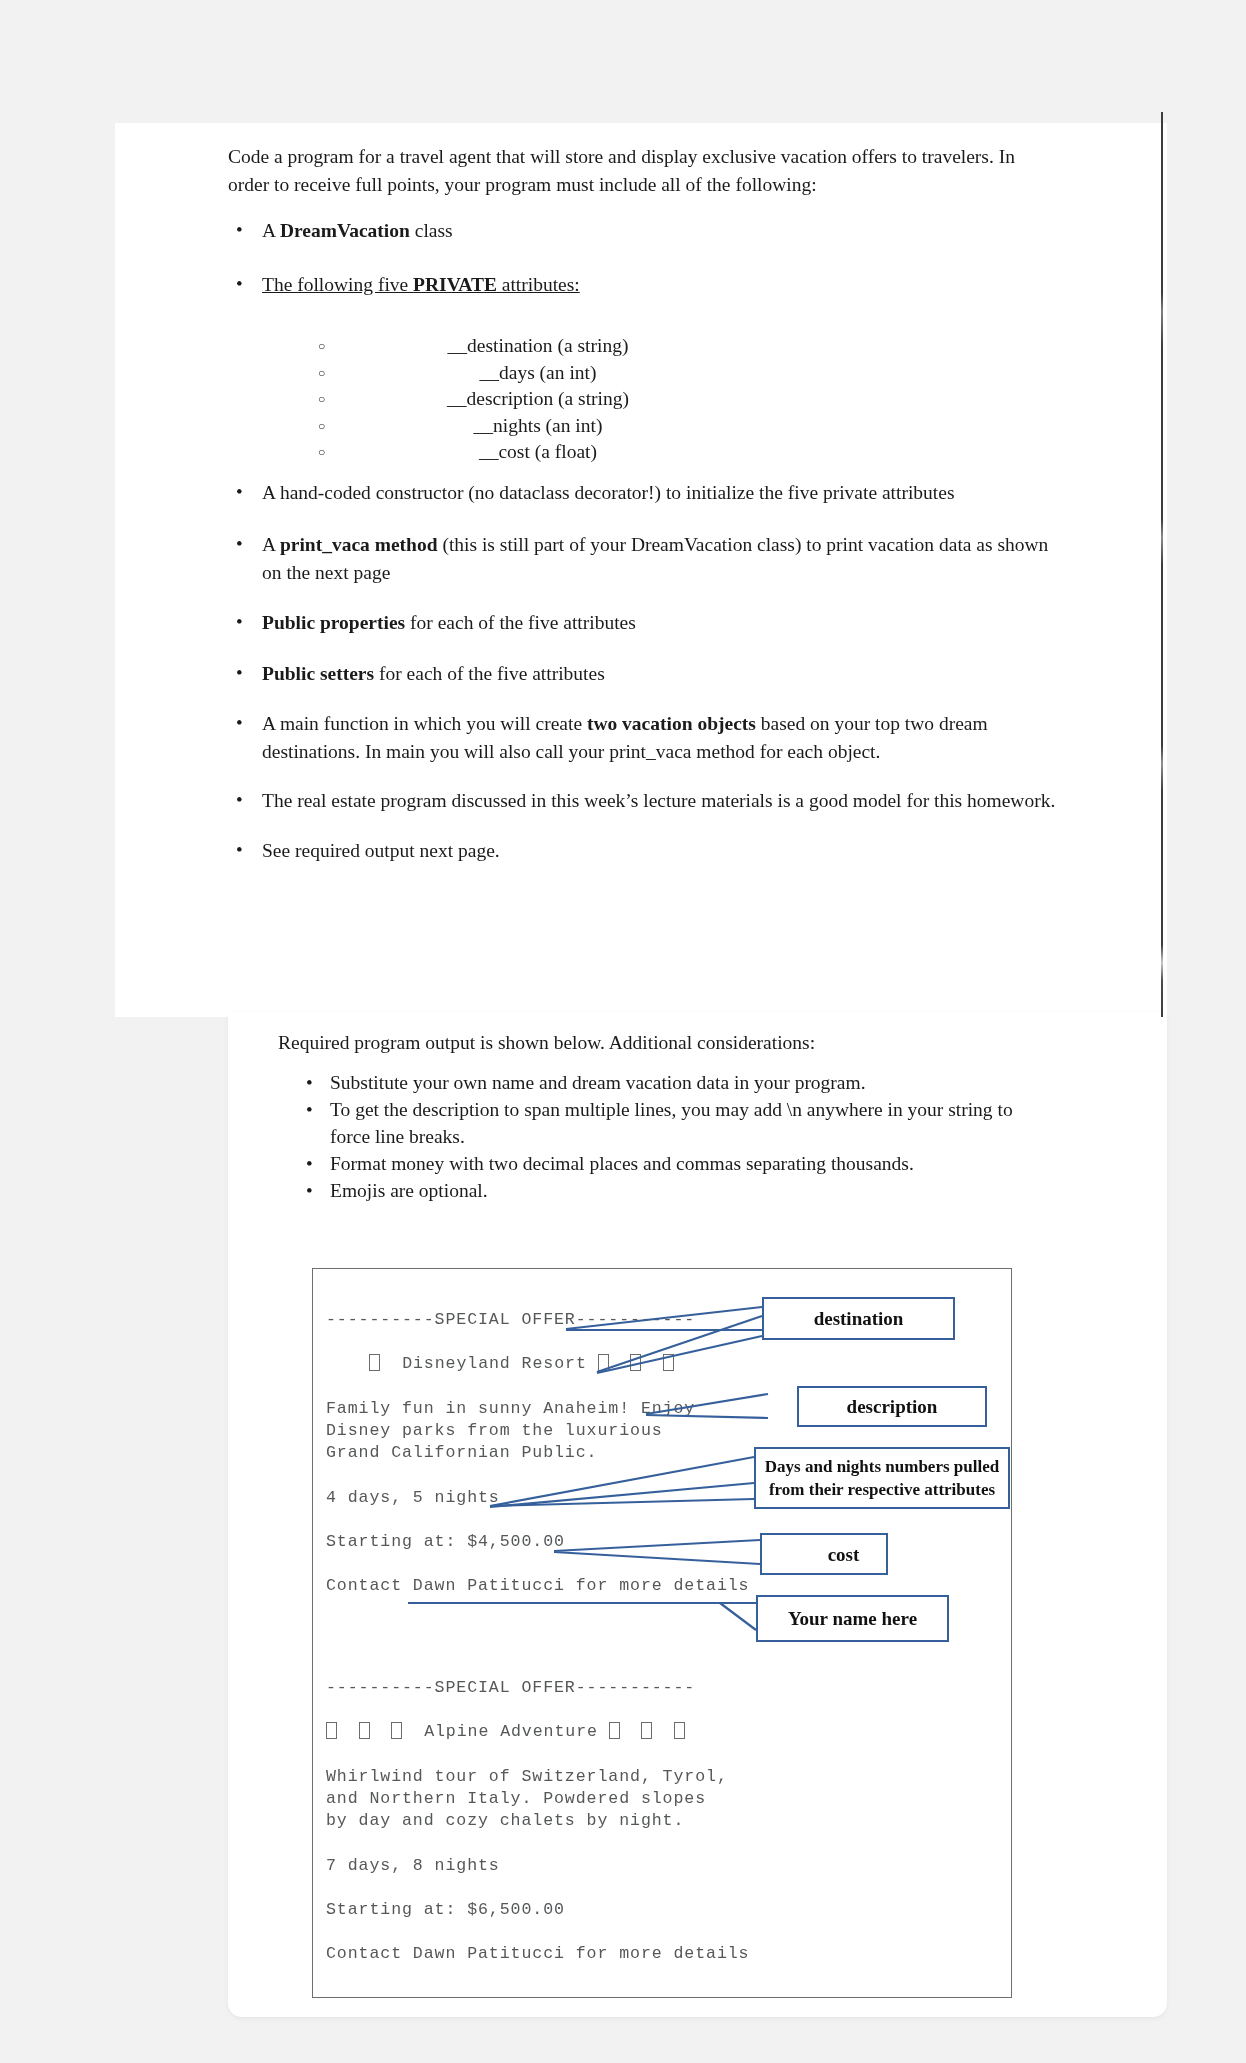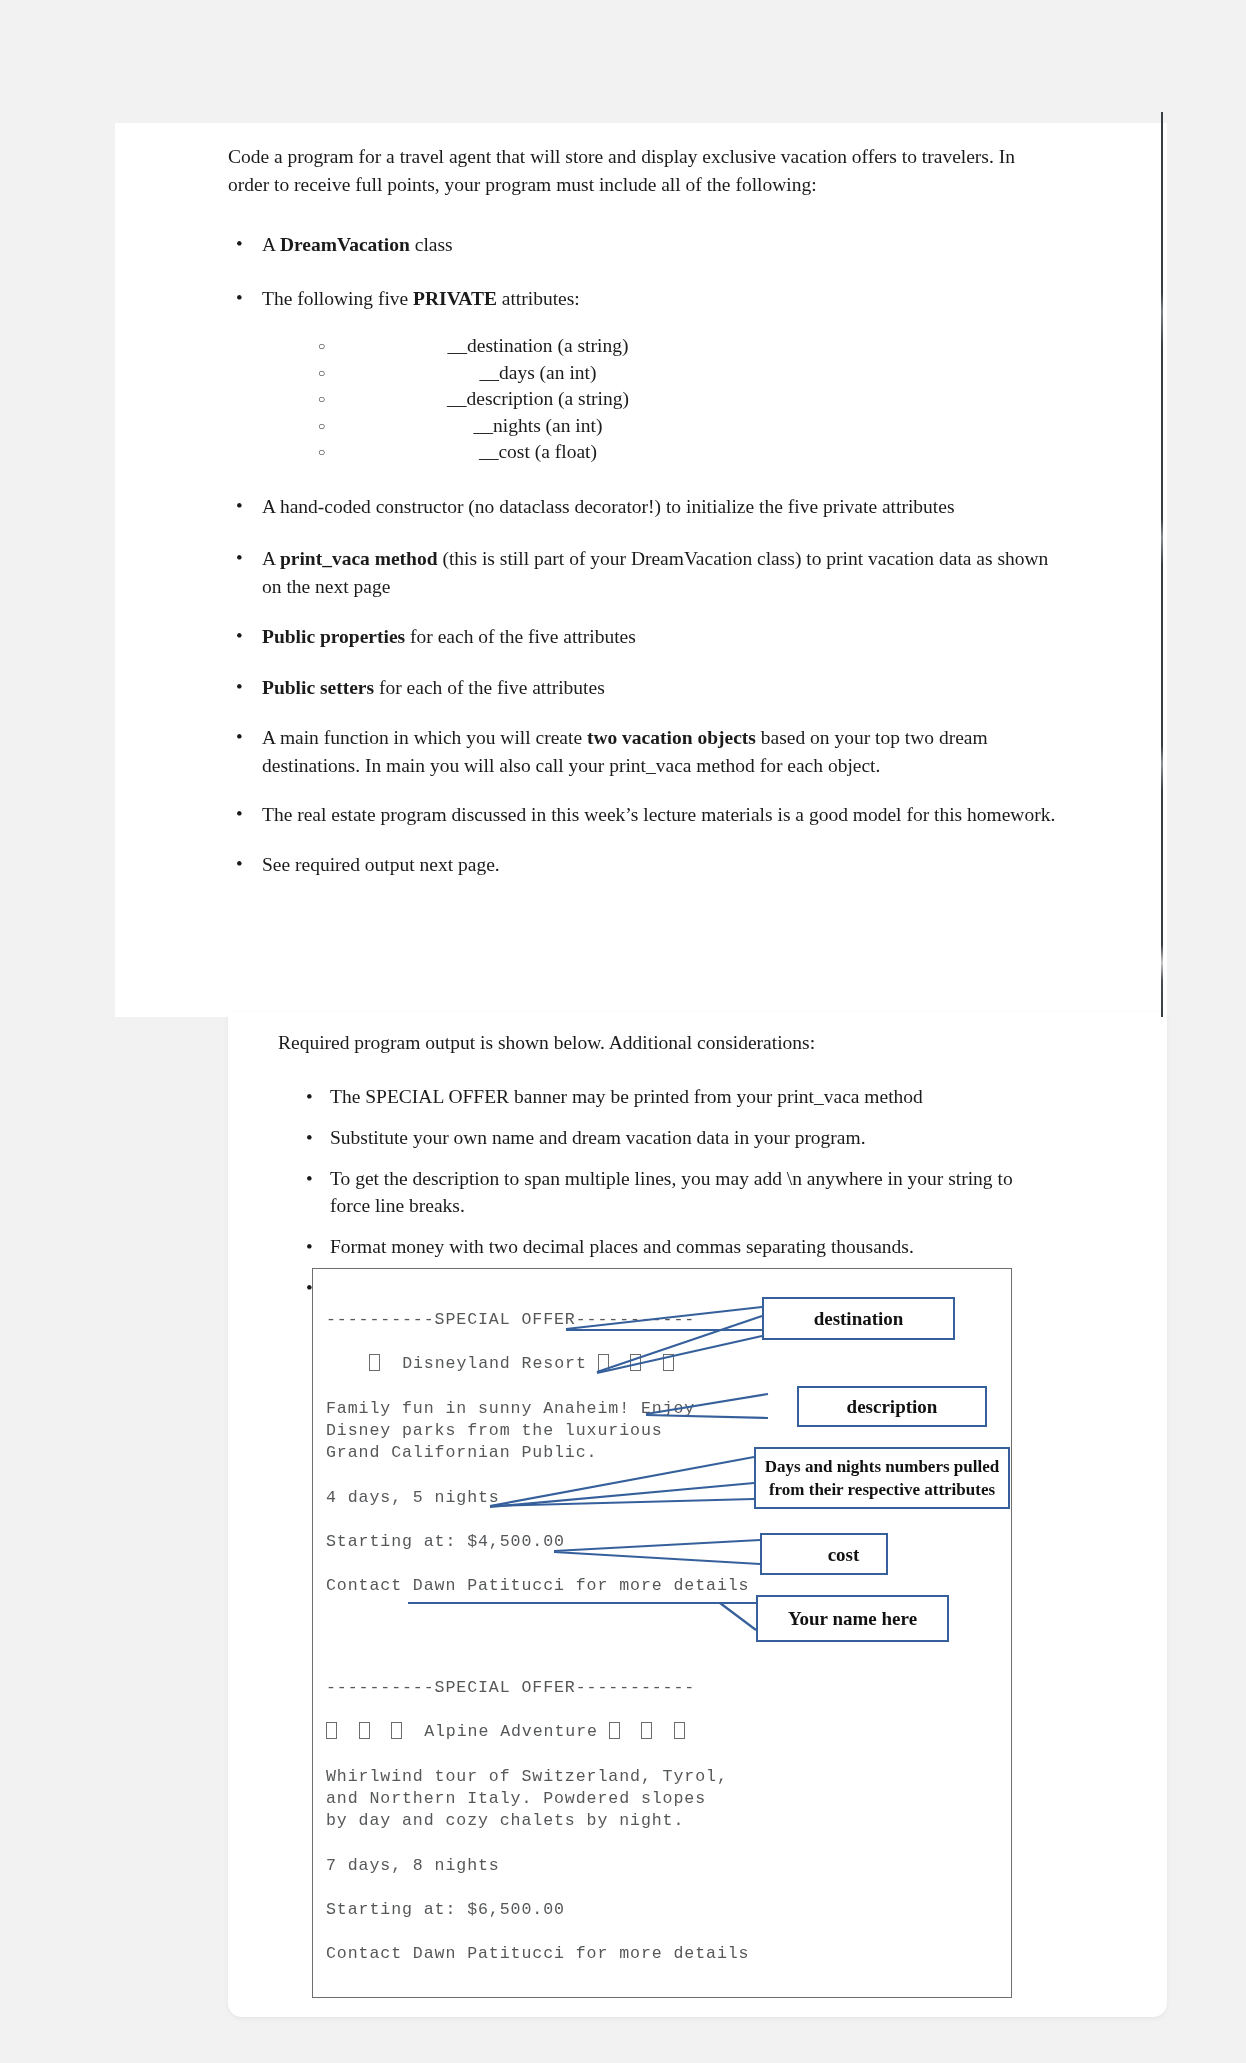--- a/index.html
+++ b/index.html
@@ -77,21 +77,20 @@
 
   ul.level1 {
     list-style: none;
     margin: 0;
     padding: 0;
   }
   ul.level1 > li {
     position: relative;
     padding-left: 34px;
     margin-bottom: 26px;
-    margin-top: 14px;
   }
   ul.level1 > li::before {
     content: "\2022";
     position: absolute;
     left: 8px;
     top: -1px;
     font-size: 19px;
   }
   #main-bullets {
     left: 228px;
@@ -215,21 +214,21 @@
 
 <div class="doc-text intro">
   <span>Code a program for a travel agent that will store and display exclusive vacation offers to travelers.</span>
   <span>In order to receive full points, your program must include all of the following:</span>
 </div>
 
 <div class="doc-text" id="main-bullets">
   <ul class="level1">
     <li><span>A </span><b>DreamVacation</b><span> class</span></li>
 
-    <li style="margin-bottom:180px;"><span>The following five </span><b>PRIVATE</b><span> attributes:</span></li>
+    <li style="margin-bottom:180px;text-decoration:underline;"><span>The following five </span><b>PRIVATE</b><span> attributes:</span></li>
 
     <li style="margin-bottom:24px;"><span>A hand-coded constructor (no dataclass decorator!) to initialize the five private attributes</span><b></b><span></span></li>
 
     <li style="margin-bottom:22px;"><span>A </span><b>print_vaca method</b><span> (this is still part of your DreamVacation class) to print vacation data as shown on the next page</span></li>
 
     <li style="margin-bottom:23px;"><span></span><b>Public properties</b><span> for each of the five attributes</span></li>
 
     <li style="margin-bottom:22px;"><span></span><b>Public setters</b><span> for each of the five attributes</span></li>
 
     <li style="margin-bottom:21px;"><span>A main function in which you will create </span><b>two vacation objects</b><span> based on your top two dream destinations. In main you will also call your print_vaca method for each object.</span></li>
@@ -247,21 +246,20 @@
     <li><span>__description (a string)</span></li>
     <li><span>__nights (an int)</span></li>
     <li><span>__cost (a float)</span></li>
   </ul>
 </div>
 
 <div class="doc-text" id="required-intro">Required program output is shown below. Additional considerations:</div>
 
 <div class="doc-text" id="consider-bullets">
   <ul class="level1">
-    <li><span>The SPECIAL OFFER banner may be printed from your print_vaca method</span></li>
     <li><span>Substitute your own name and dream vacation data in your program.</span></li>
     <li><span>To get the description to span multiple lines, you may add \n anywhere in your string to force line breaks.</span></li>
     <li><span>Format money with two decimal places and commas separating thousands.</span></li>
     <li><span>Emojis are optional.</span></li>
   </ul>
 </div>
 
 <div id="output-box">
   <div class="mono-block" id="mono-one"><span>----------SPECIAL OFFER-----------</span>
 

